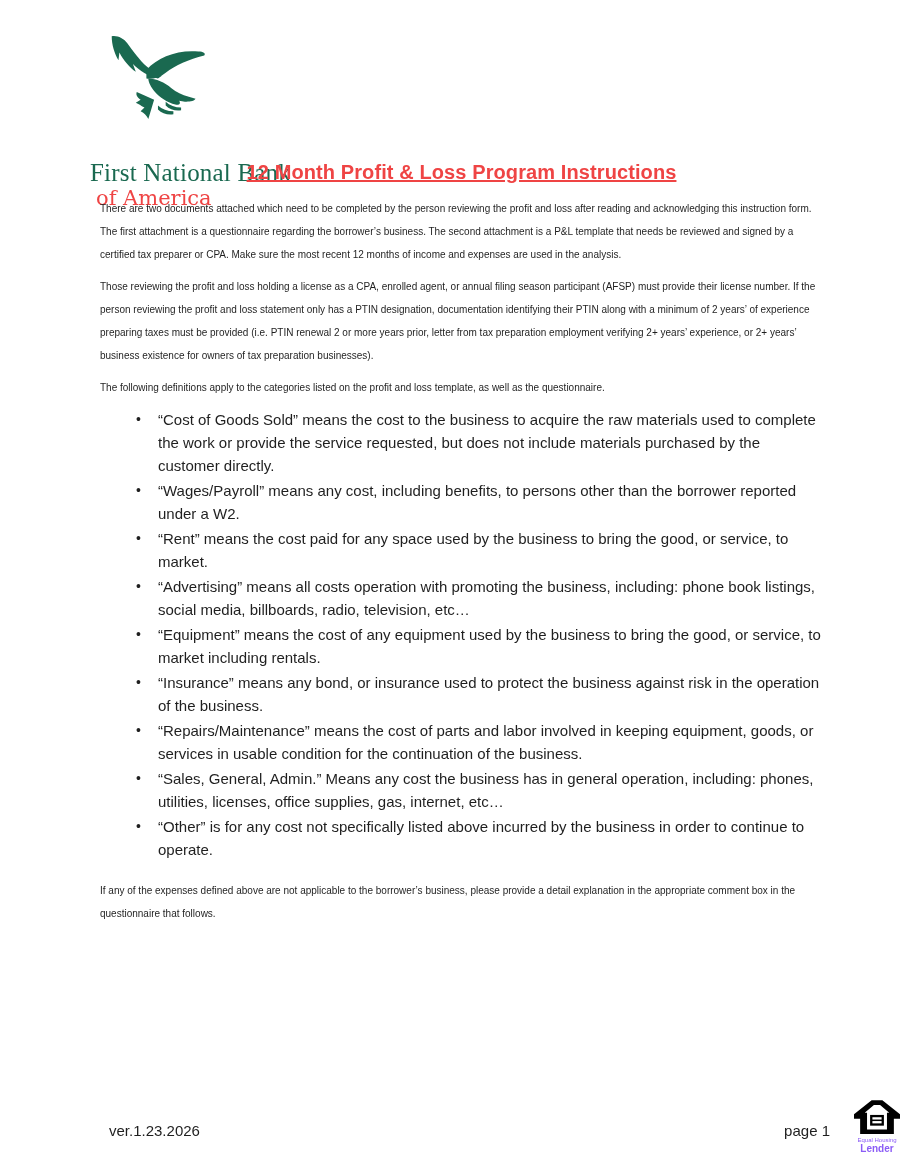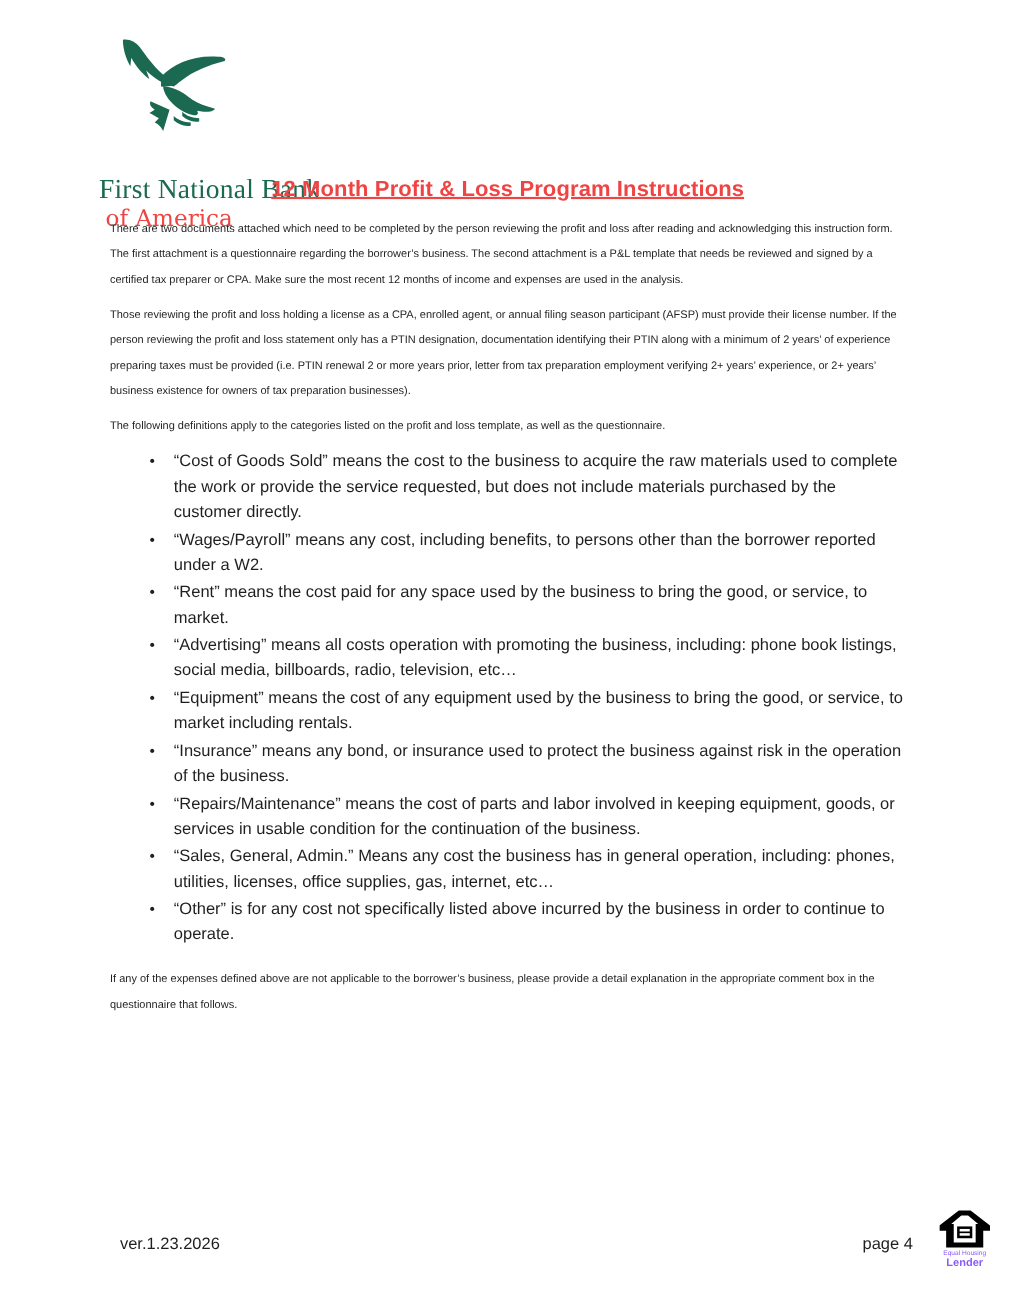--- a/index.html
+++ b/index.html
@@ -104,21 +104,21 @@
       <li>“Insurance” means any bond, or insurance used to protect the business against risk in the operation of the business.</li>
       <li>“Repairs/Maintenance” means the cost of parts and labor involved in keeping equipment, goods, or services in usable condition for the continuation of the business.</li>
       <li>“Sales, General, Admin.” Means any cost the business has in general operation, including: phones, utilities, licenses, office supplies, gas, internet, etc…</li>
       <li>“Other” is for any cost not specifically listed above incurred by the business in order to continue to operate.</li>
     </ul>
 
     <p>If any of the expenses defined above are not applicable to the borrower’s business, please provide a detail explanation in the appropriate comment box in the questionnaire that follows.</p>
   </main>
 
   <span class="version">ver.1.23.2026</span>
-  <span class="pagenum">page 4</span>
+  <span class="pagenum">page 1</span>
 
   <div class="ehl">
     <svg viewBox="0 0 60 46" width="46" height="36" aria-hidden="true">
       <path fill="#000" fill-rule="evenodd" d="M23 0 H37 L60 18 V24 H52 V44 H8 V24 H0 V18 Z
            M26 6 H34 L46 16 H43 V38 H17 V16 H14 Z"></path>
       <rect x="21" y="19" width="18" height="14" fill="#000"></rect>
       <rect x="24" y="22" width="12" height="3" fill="#fff"></rect>
       <rect x="24" y="27" width="12" height="3" fill="#fff"></rect>
     </svg>
     <div class="ehl-line1">Equal Housing</div>

